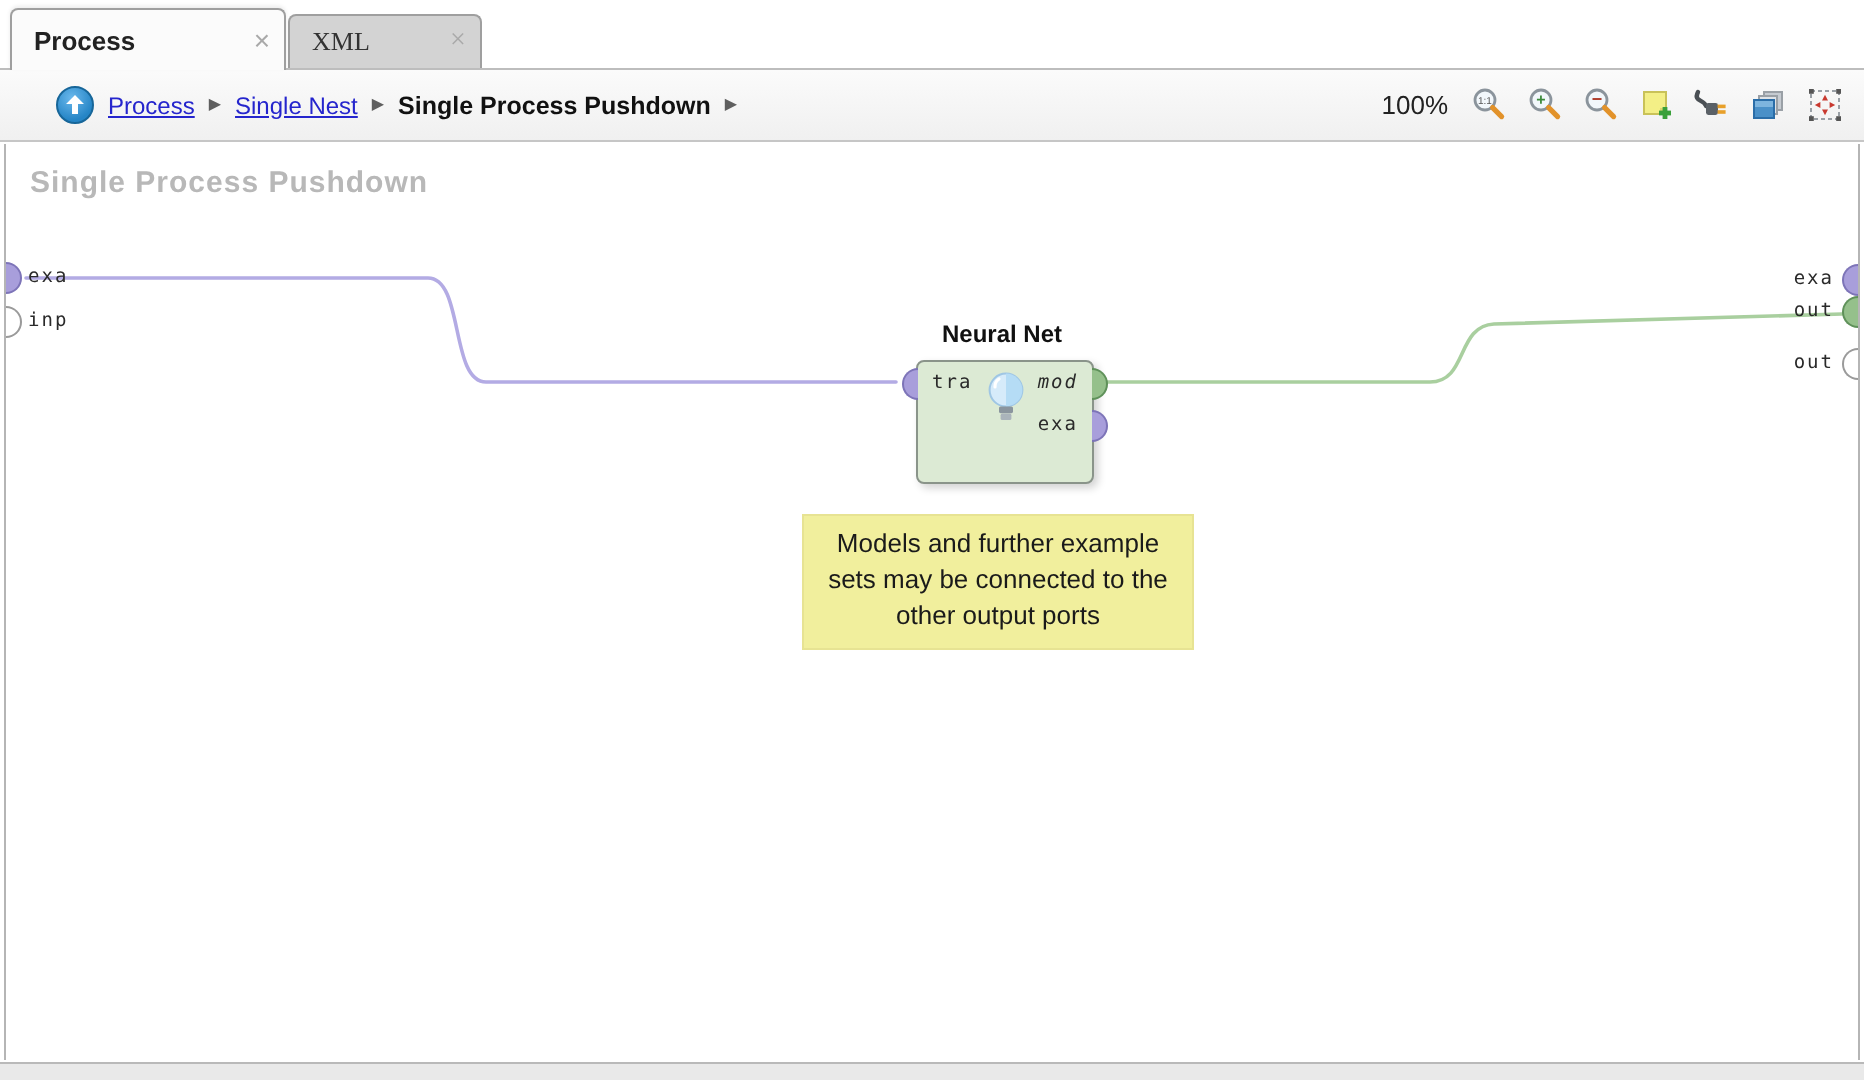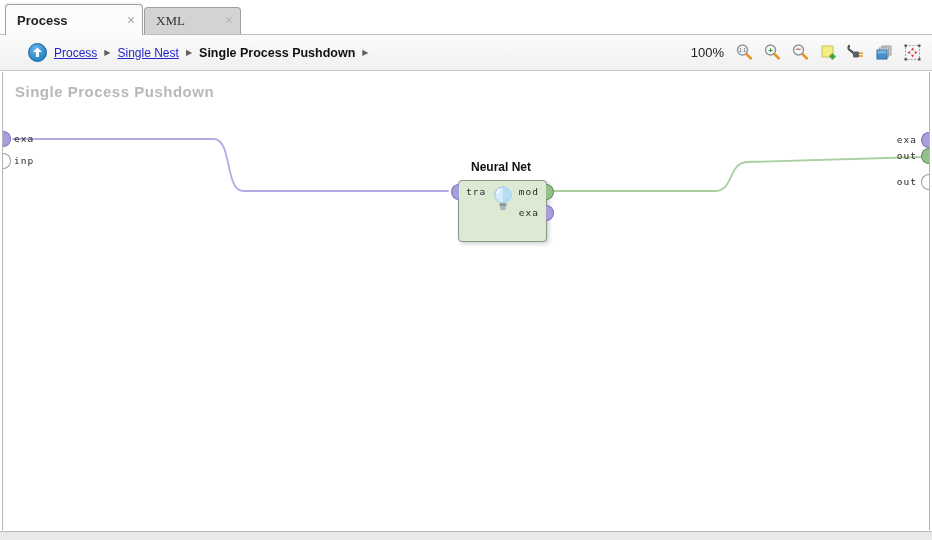--- a/index.html
+++ b/index.html
@@ -172,27 +172,28 @@
   <div class="port bulge-right p-empty" style="left:0;top:81px;"></div>
   <span class="port-label" style="left:11px;top:83px;">inp</span>
 
   <div class="port bulge-left p-example" style="right:0;top:60px;"></div>
   <span class="port-label" style="right:12px;top:62px;">exa</span>
   <div class="port bulge-left p-model" style="right:0;top:76px;"></div>
   <span class="port-label" style="right:12px;top:78px;">out</span>
   <div class="port bulge-left p-empty" style="right:0;top:102px;"></div>
   <span class="port-label" style="right:12px;top:104px;">out</span>
 
+  <div class="note note2">Models and further example sets may be connected to the other output ports</div>
 
   <div class="op-title">Neural Net</div>
   <div class="operator">
     <div class="port bulge-left p-example" style="left:-8px;top:3px;"></div>
     <span class="op-label" style="left:7px;top:5px;">tra</span>
     <div class="port bulge-right p-model" style="left:87px;top:3px;"></div>
-    <span class="op-label" style="right:7px;top:5px;">mod</span>
+    <span class="op-label" style="right:7px;top:5px;font-style:italic;">mod</span>
     <div class="port bulge-right p-example" style="left:87px;top:24px;"></div>
     <span class="op-label" style="right:7px;top:26px;">exa</span>
     <svg style="position:absolute;left:33px;top:4px;" width="22" height="28" viewBox="0 0 22 28">
       <circle cx="11" cy="10" r="8.2" fill="#d6ebfa" stroke="#9fc6e4" stroke-width="1"></circle>
       <path d="M11,1.8 a8.2,8.2 0 0 1 0,16.4 z" fill="#b5dcf5"></path>
       <path d="M7.5,4.5 a4.5,4.5 0 0 0 -2,4" fill="none" stroke="#ffffff" stroke-width="1.6" stroke-linecap="round"></path>
       <rect x="7.5" y="18.2" width="7" height="3.4" rx="0.8" fill="#8a959e"></rect>
       <rect x="8.3" y="21.8" width="5.4" height="3.2" rx="0.8" fill="#aab4bb"></rect>
     </svg>
   </div>

